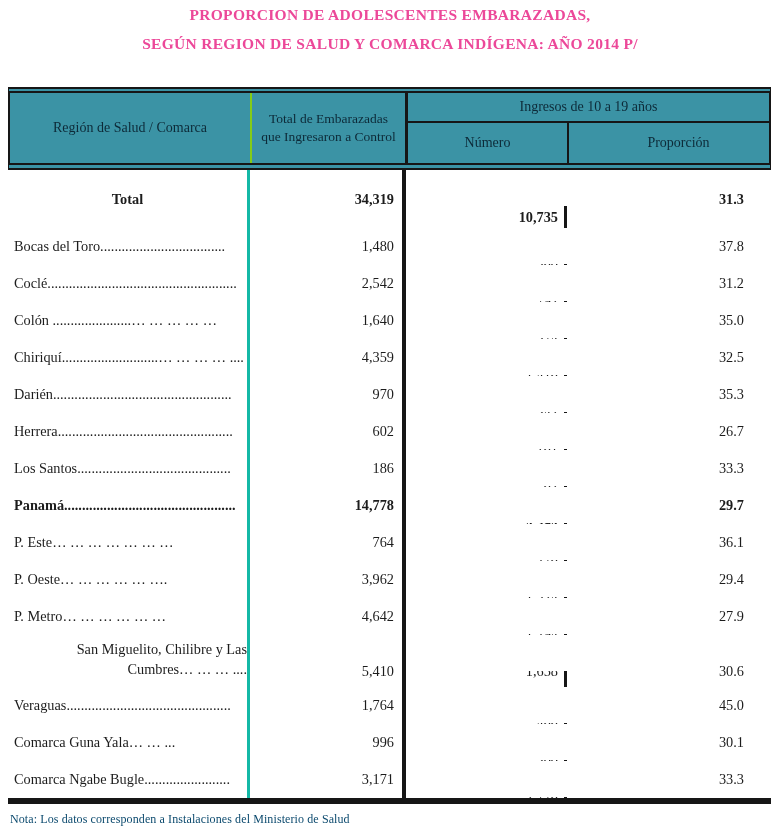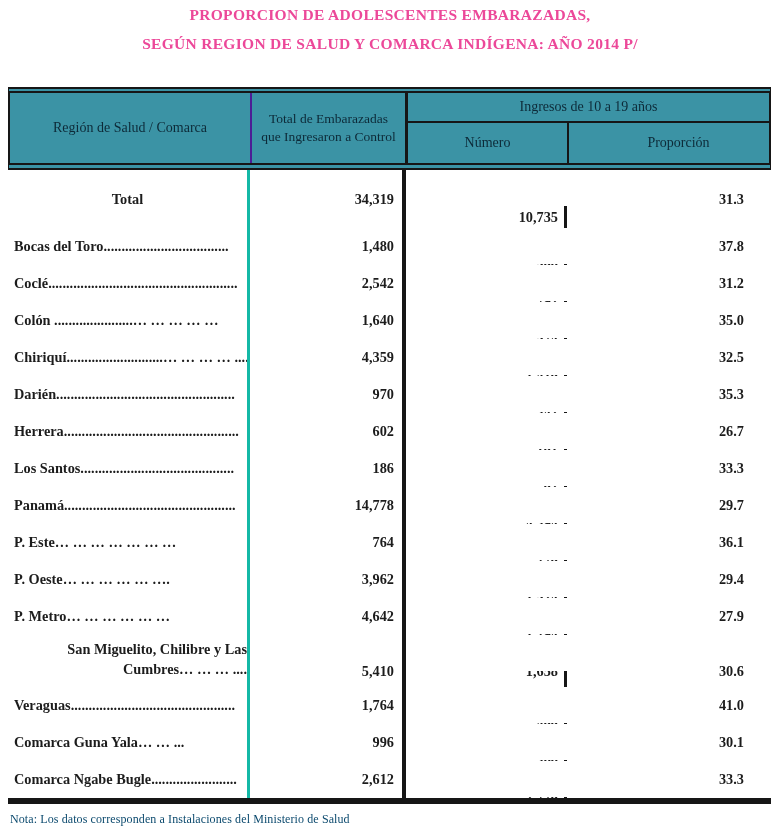--- a/index.html
+++ b/index.html
@@ -26,34 +26,33 @@
     grid-template-rows:30px 40px;
     background:#3b93a5;
     border-top:6px double #161616;
     border-bottom:7px double #161616;
     border-left:2px solid #161616;
     border-right:2px solid #161616;
     color:#0d2a38;
     font-size:14px;
   }
   .th { display:flex; align-items:center; justify-content:center; text-align:center; }
-  .th-region { grid-column:1; grid-row:1 / span 2; border-right:2px solid #4c1d95; }
+  .th-region { grid-column:1; grid-row:1 / span 2; border-right:2px solid #84cc16; }
   .th-total  { grid-column:2; grid-row:1 / span 2; border-right:3px solid #161616; padding:17px 8px; line-height:1.35; font-size:13.5px; }
   .th-group  { grid-column:3 / span 2; grid-row:1; border-bottom:2px solid #161616; }
   .th-numero { grid-column:3; grid-row:2; border-right:2px solid #161616; }
   .th-prop   { grid-column:4; grid-row:2;padding-left:19px; }
 
   
   .tbody { border-bottom:6px solid #161616; }
   .row {
     display:grid;
     grid-template-columns:242px 156px 161px 1fr;
     height:37px;
     font-size:14.3px;
-    font-weight:bold;
   }
   .row-total { height:58px; }
   .row-wrap2 { height:52px; }
   .cell { display:flex; align-items:center; overflow:hidden; }
   .c-region { padding-left:6px; white-space:nowrap; border-right:3px solid #14b8a6; justify-content:flex-start; }
   .c-total  { border-right:4px solid #161616; justify-content:flex-end; padding-right:8px; }
   .c-num    { border-right:3px solid #161616; justify-content:flex-end; padding-right:6px;margin-top:36px; }
   .c-prop   { justify-content:flex-end; padding-right:27px; }
   .row-total .c-region { justify-content:center; padding-left:0; }
   .bold { font-weight:bold; }
@@ -176,33 +175,33 @@
       </div>
       <div class="cell c-total">5,410</div>
       <div class="cell c-num">1,658</div>
       <div class="cell c-prop">30.6</div>
     </div>
 
     <div class="row">
       <div class="cell c-region">Veraguas..............................................</div>
       <div class="cell c-total">1,764</div>
       <div class="cell c-num">466</div>
-      <div class="cell c-prop">41.0</div>
+      <div class="cell c-prop">45.0</div>
     </div>
 
     <div class="row">
       <div class="cell c-region">Comarca Guna Yala… … ...</div>
       <div class="cell c-total">996</div>
       <div class="cell c-num">300</div>
       <div class="cell c-prop">30.1</div>
     </div>
 
     <div class="row">
       <div class="cell c-region">Comarca Ngabe Bugle........................</div>
-      <div class="cell c-total">2,612</div>
+      <div class="cell c-total">3,171</div>
       <div class="cell c-num">2,776</div>
       <div class="cell c-prop">33.3</div>
     </div>
 
   </div>
 </div>
 
 <div class="footnote">Nota: Los datos corresponden a Instalaciones del Ministerio de Salud</div>
 
 </body></html>

